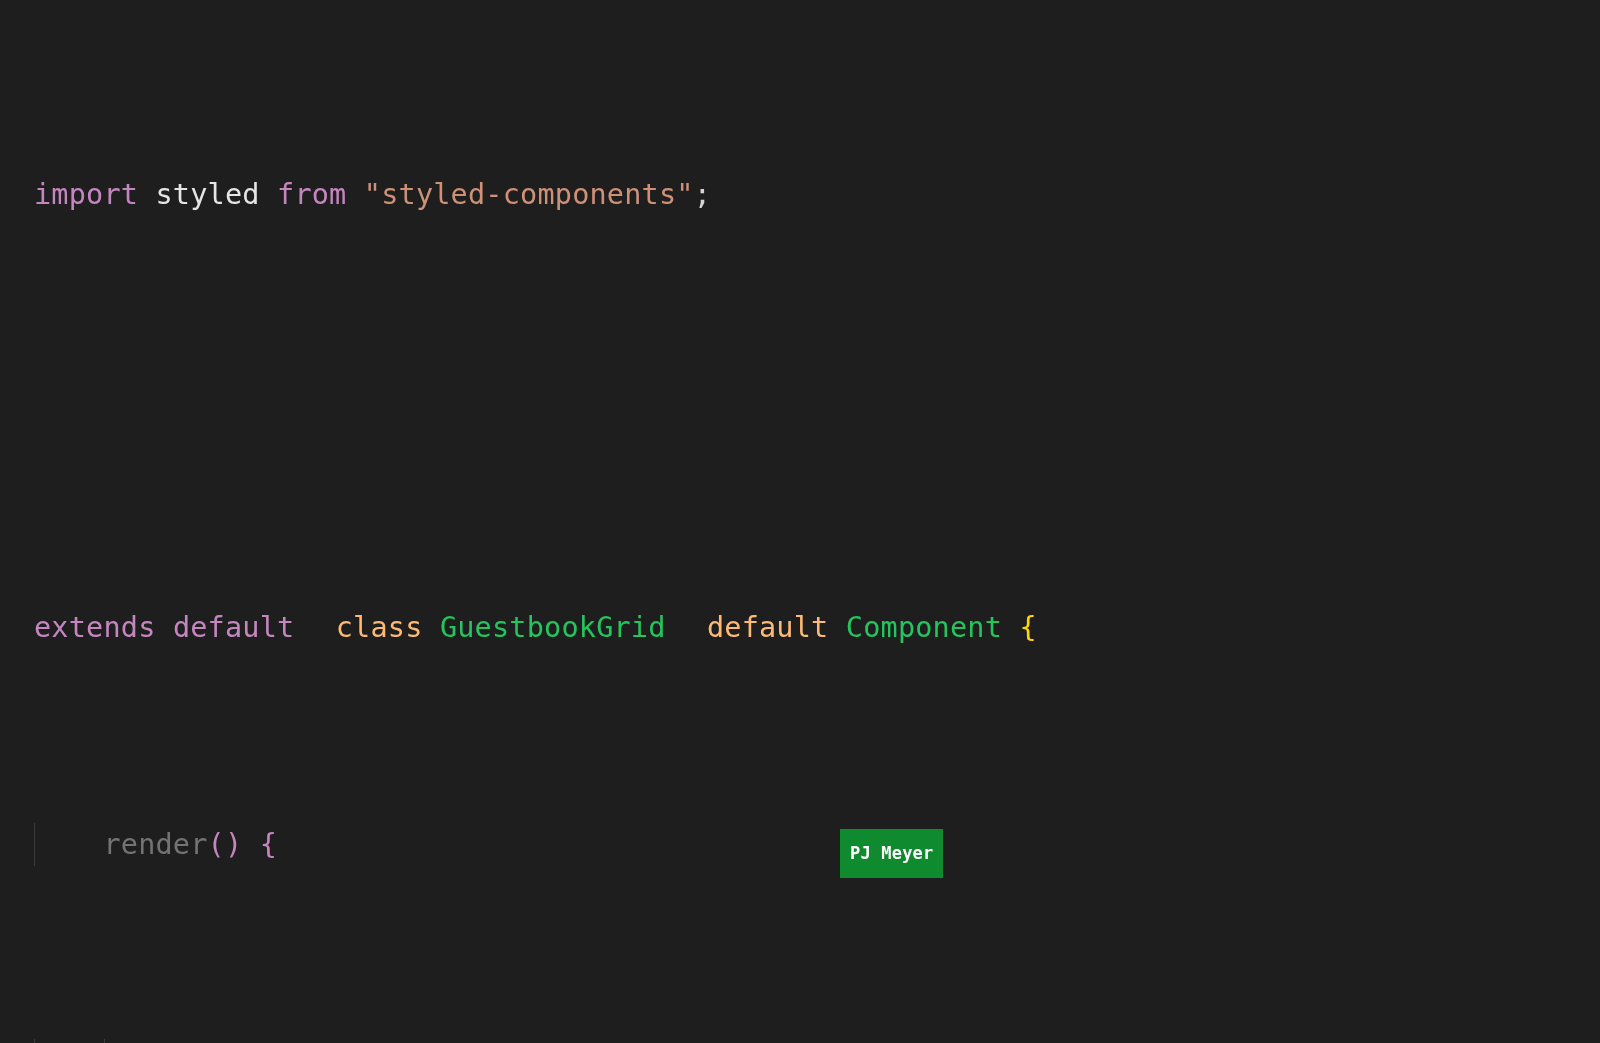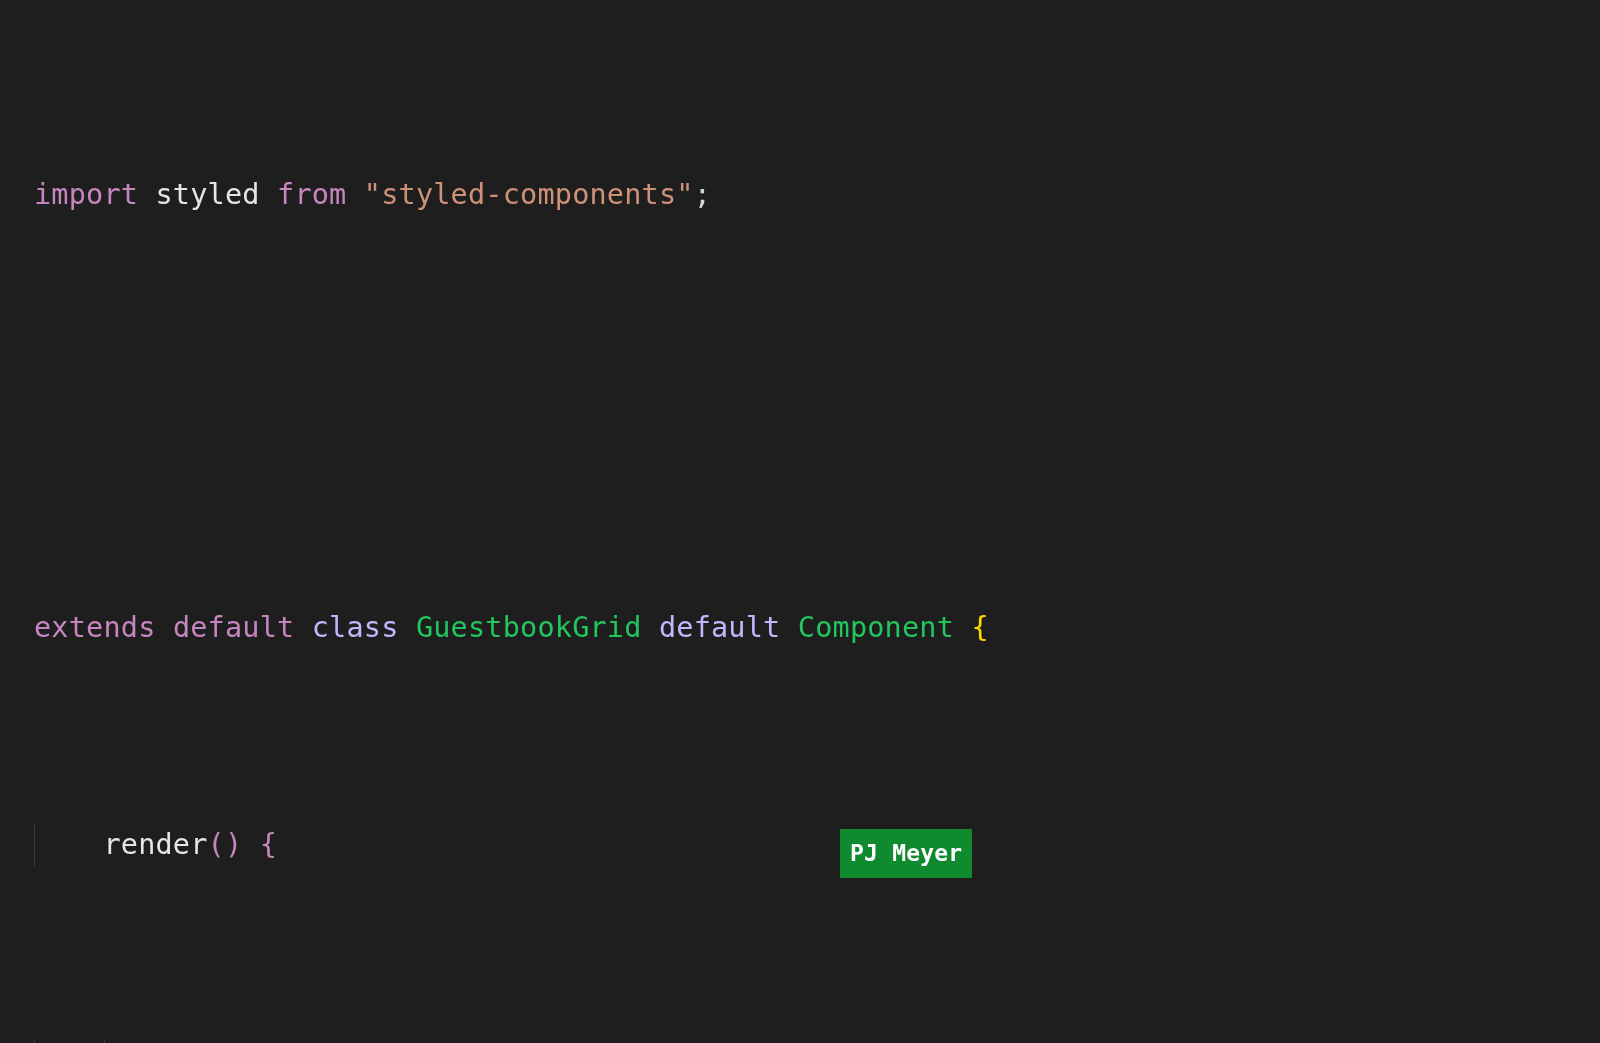--- a/index.html
+++ b/index.html
@@ -9,36 +9,36 @@
     line-height:43.3px;
     color:#d4d4d4;
     padding:0 34px;
     position:relative;
     white-space:pre;
     letter-spacing:0.2px;
   }
   .line{position:relative;height:43.3px;}
   .guide{position:absolute;top:0;bottom:0;width:1px;background:#3a3a3a;}
   
-  .kw{color:#c4b5fd;}
+  .kw{color:#fdba74;margin-left:24px;}
   .id{color:#e5e5e5;}
   .cls{color:#22c55e;}       
   .str{color:#ce9178;}       
-  .fn{color:#e5e5e5;}        
+  .fn{color:#737373;}        
   .brace-y{color:#ffd602;}
   .brace-p{color:#c586c0;}
   .ctrl{color:#c586c0;margin-top:23px;}
   .semi{color:#d4d4d4;}
 
   
   .tag-label{
     position:absolute;
     font-family:"Menlo","Consolas",monospace;
     font-weight:700;
-    font-size:23px;
+    font-size:17px;
     padding:3px 10px 3px 10px;
     white-space:nowrap;
     z-index:5;
   }
   .tag-green{background:#0f8a2e;color:#ffffff;}
 
   
   .layer{position:relative;display:inline-block;}
   .hl-bg{position:absolute;left:0;right:0;top:0;bottom:0;z-index:-1;}
 </style>

